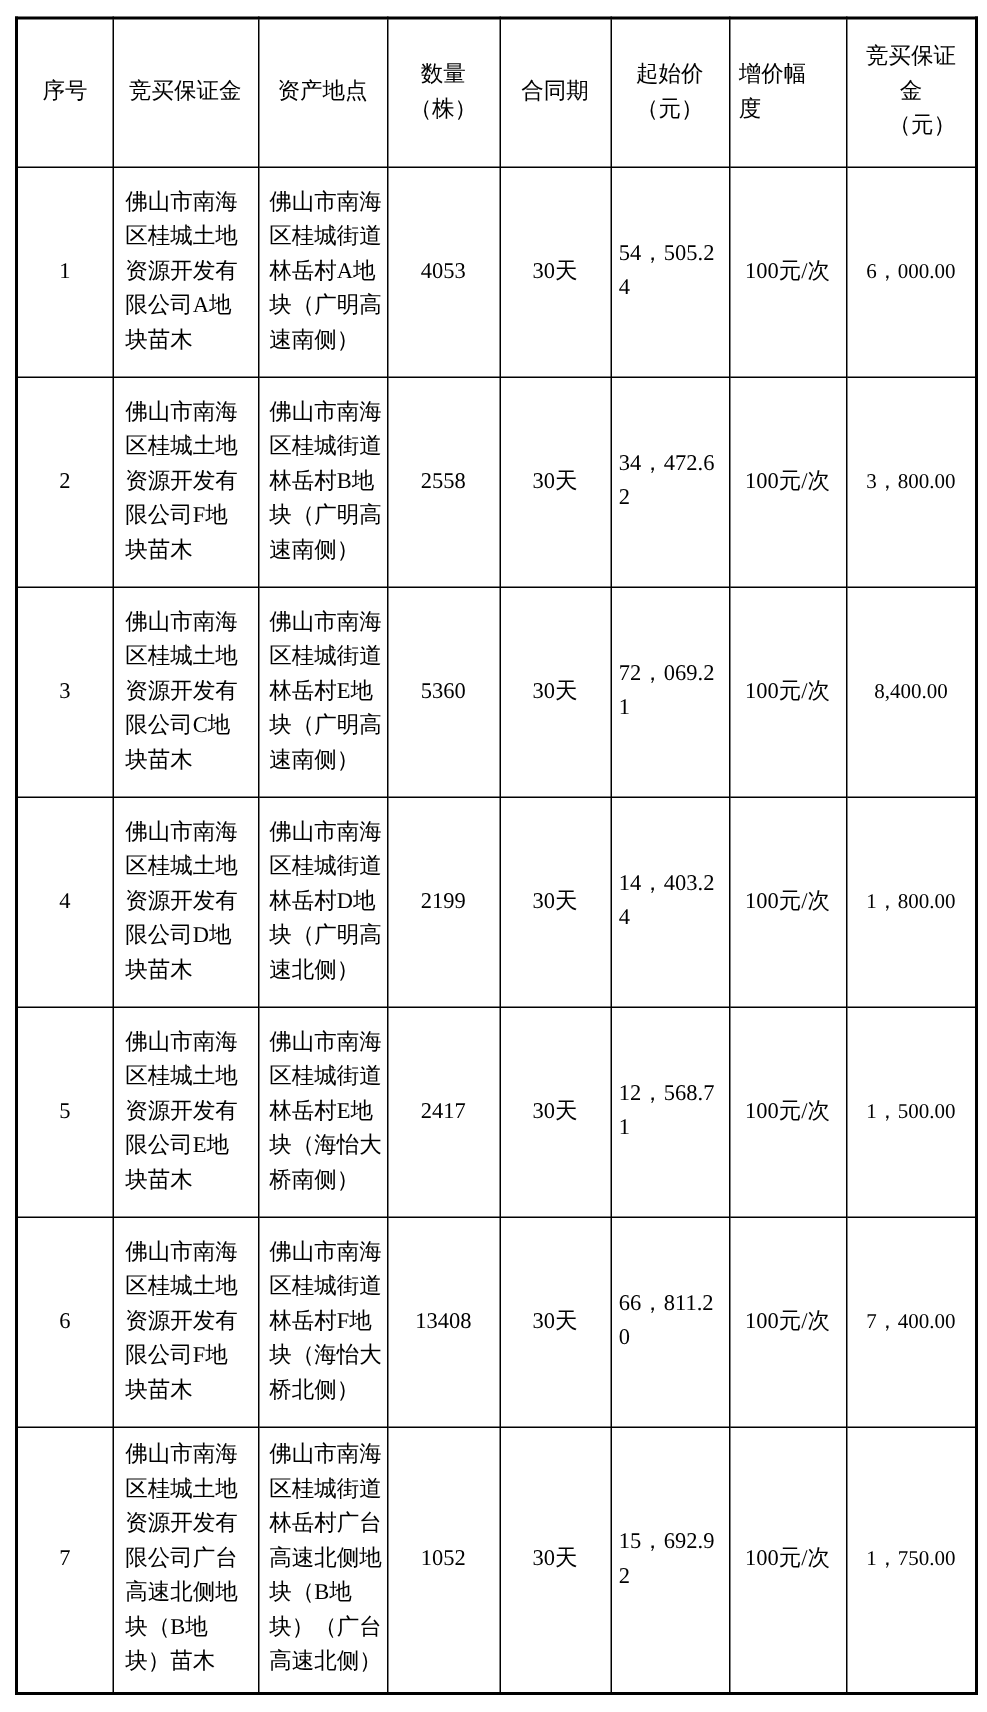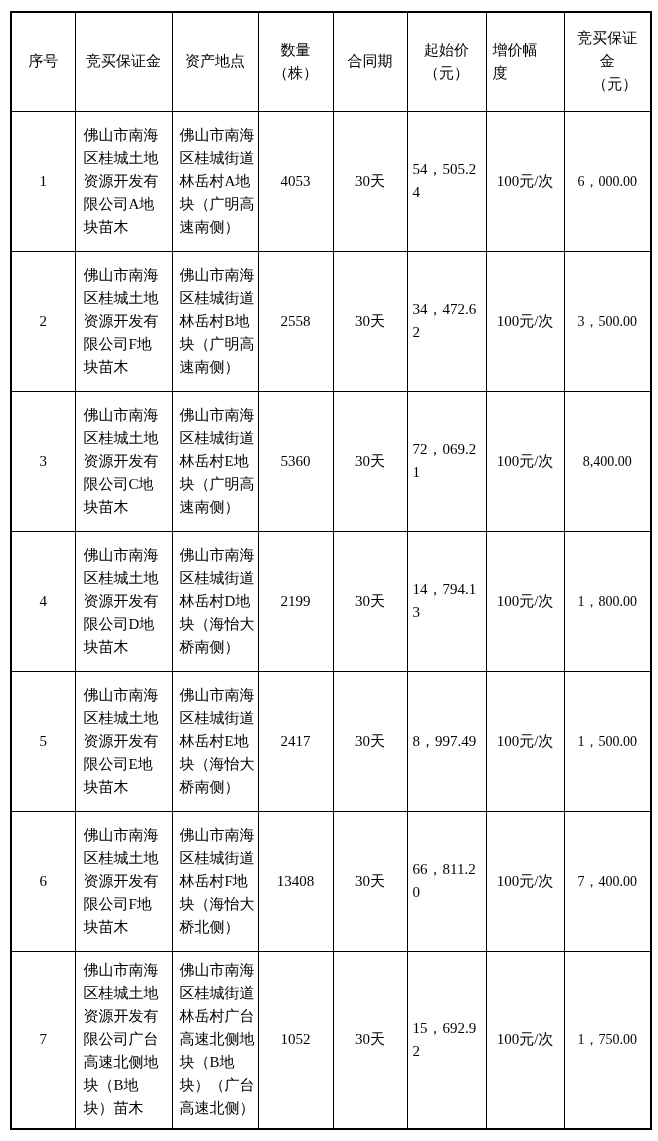--- a/index.html
+++ b/index.html
@@ -86,49 +86,49 @@
         <td class="deposit">6，000.00</td>
       </tr>
       <tr>
         <td class="c">2</td>
         <td class="l">佛山市南海区桂城土地资源开发有限公司F地块苗木</td>
         <td class="l loc">佛山市南海区桂城街道林岳村B地块（广明高速南侧）</td>
         <td class="c">2558</td>
         <td class="c">30天</td>
         <td class="price">34，472.62</td>
         <td class="c">100元/次</td>
-        <td class="deposit">3，500.00</td>
+        <td class="deposit">3，800.00</td>
       </tr>
       <tr>
         <td class="c">3</td>
         <td class="l">佛山市南海区桂城土地资源开发有限公司C地块苗木</td>
         <td class="l loc">佛山市南海区桂城街道林岳村E地块（广明高速南侧）</td>
         <td class="c">5360</td>
         <td class="c">30天</td>
         <td class="price">72，069.21</td>
         <td class="c">100元/次</td>
         <td class="deposit">8,400.00</td>
       </tr>
       <tr>
         <td class="c">4</td>
         <td class="l">佛山市南海区桂城土地资源开发有限公司D地块苗木</td>
-        <td class="l loc">佛山市南海区桂城街道林岳村D地块（海怡大桥南侧）</td>
+        <td class="l loc">佛山市南海区桂城街道林岳村D地块（广明高速北侧）</td>
         <td class="c">2199</td>
         <td class="c">30天</td>
-        <td class="price">14，794.13</td>
+        <td class="price">14，403.24</td>
         <td class="c">100元/次</td>
         <td class="deposit">1，800.00</td>
       </tr>
       <tr>
         <td class="c">5</td>
         <td class="l">佛山市南海区桂城土地资源开发有限公司E地块苗木</td>
         <td class="l loc">佛山市南海区桂城街道林岳村E地块（海怡大桥南侧）</td>
         <td class="c">2417</td>
         <td class="c">30天</td>
-        <td class="price">8，997.49</td>
+        <td class="price">12，568.71</td>
         <td class="c">100元/次</td>
         <td class="deposit">1，500.00</td>
       </tr>
       <tr>
         <td class="c">6</td>
         <td class="l">佛山市南海区桂城土地资源开发有限公司F地块苗木</td>
         <td class="l loc">佛山市南海区桂城街道林岳村F地块（海怡大桥北侧）</td>
         <td class="c">13408</td>
         <td class="c">30天</td>
         <td class="price">66，811.20</td>

